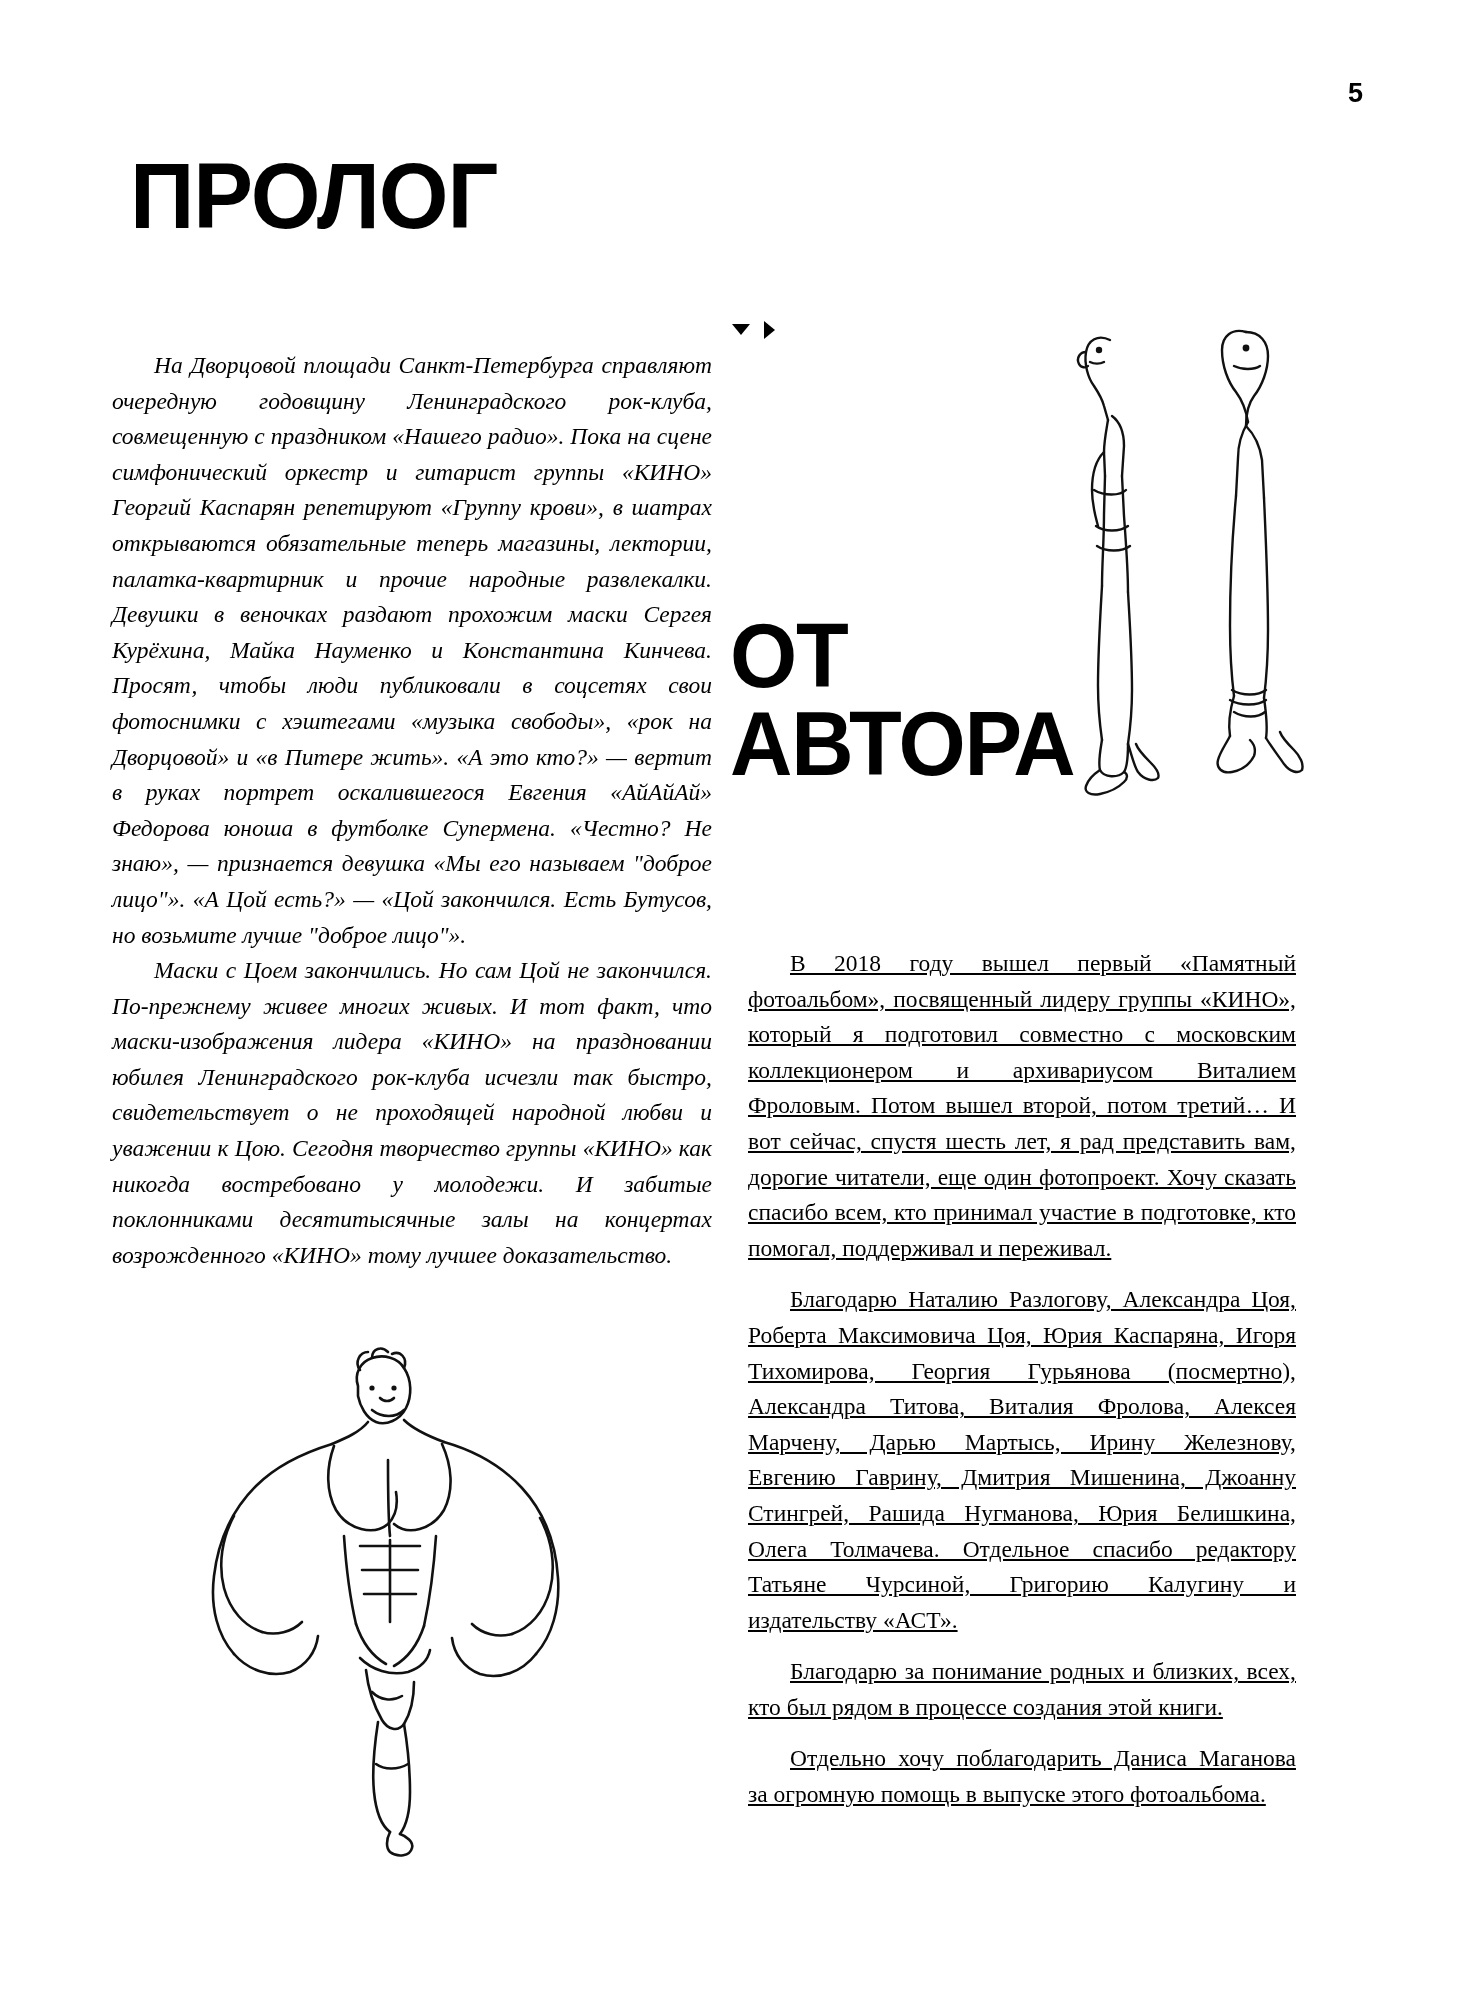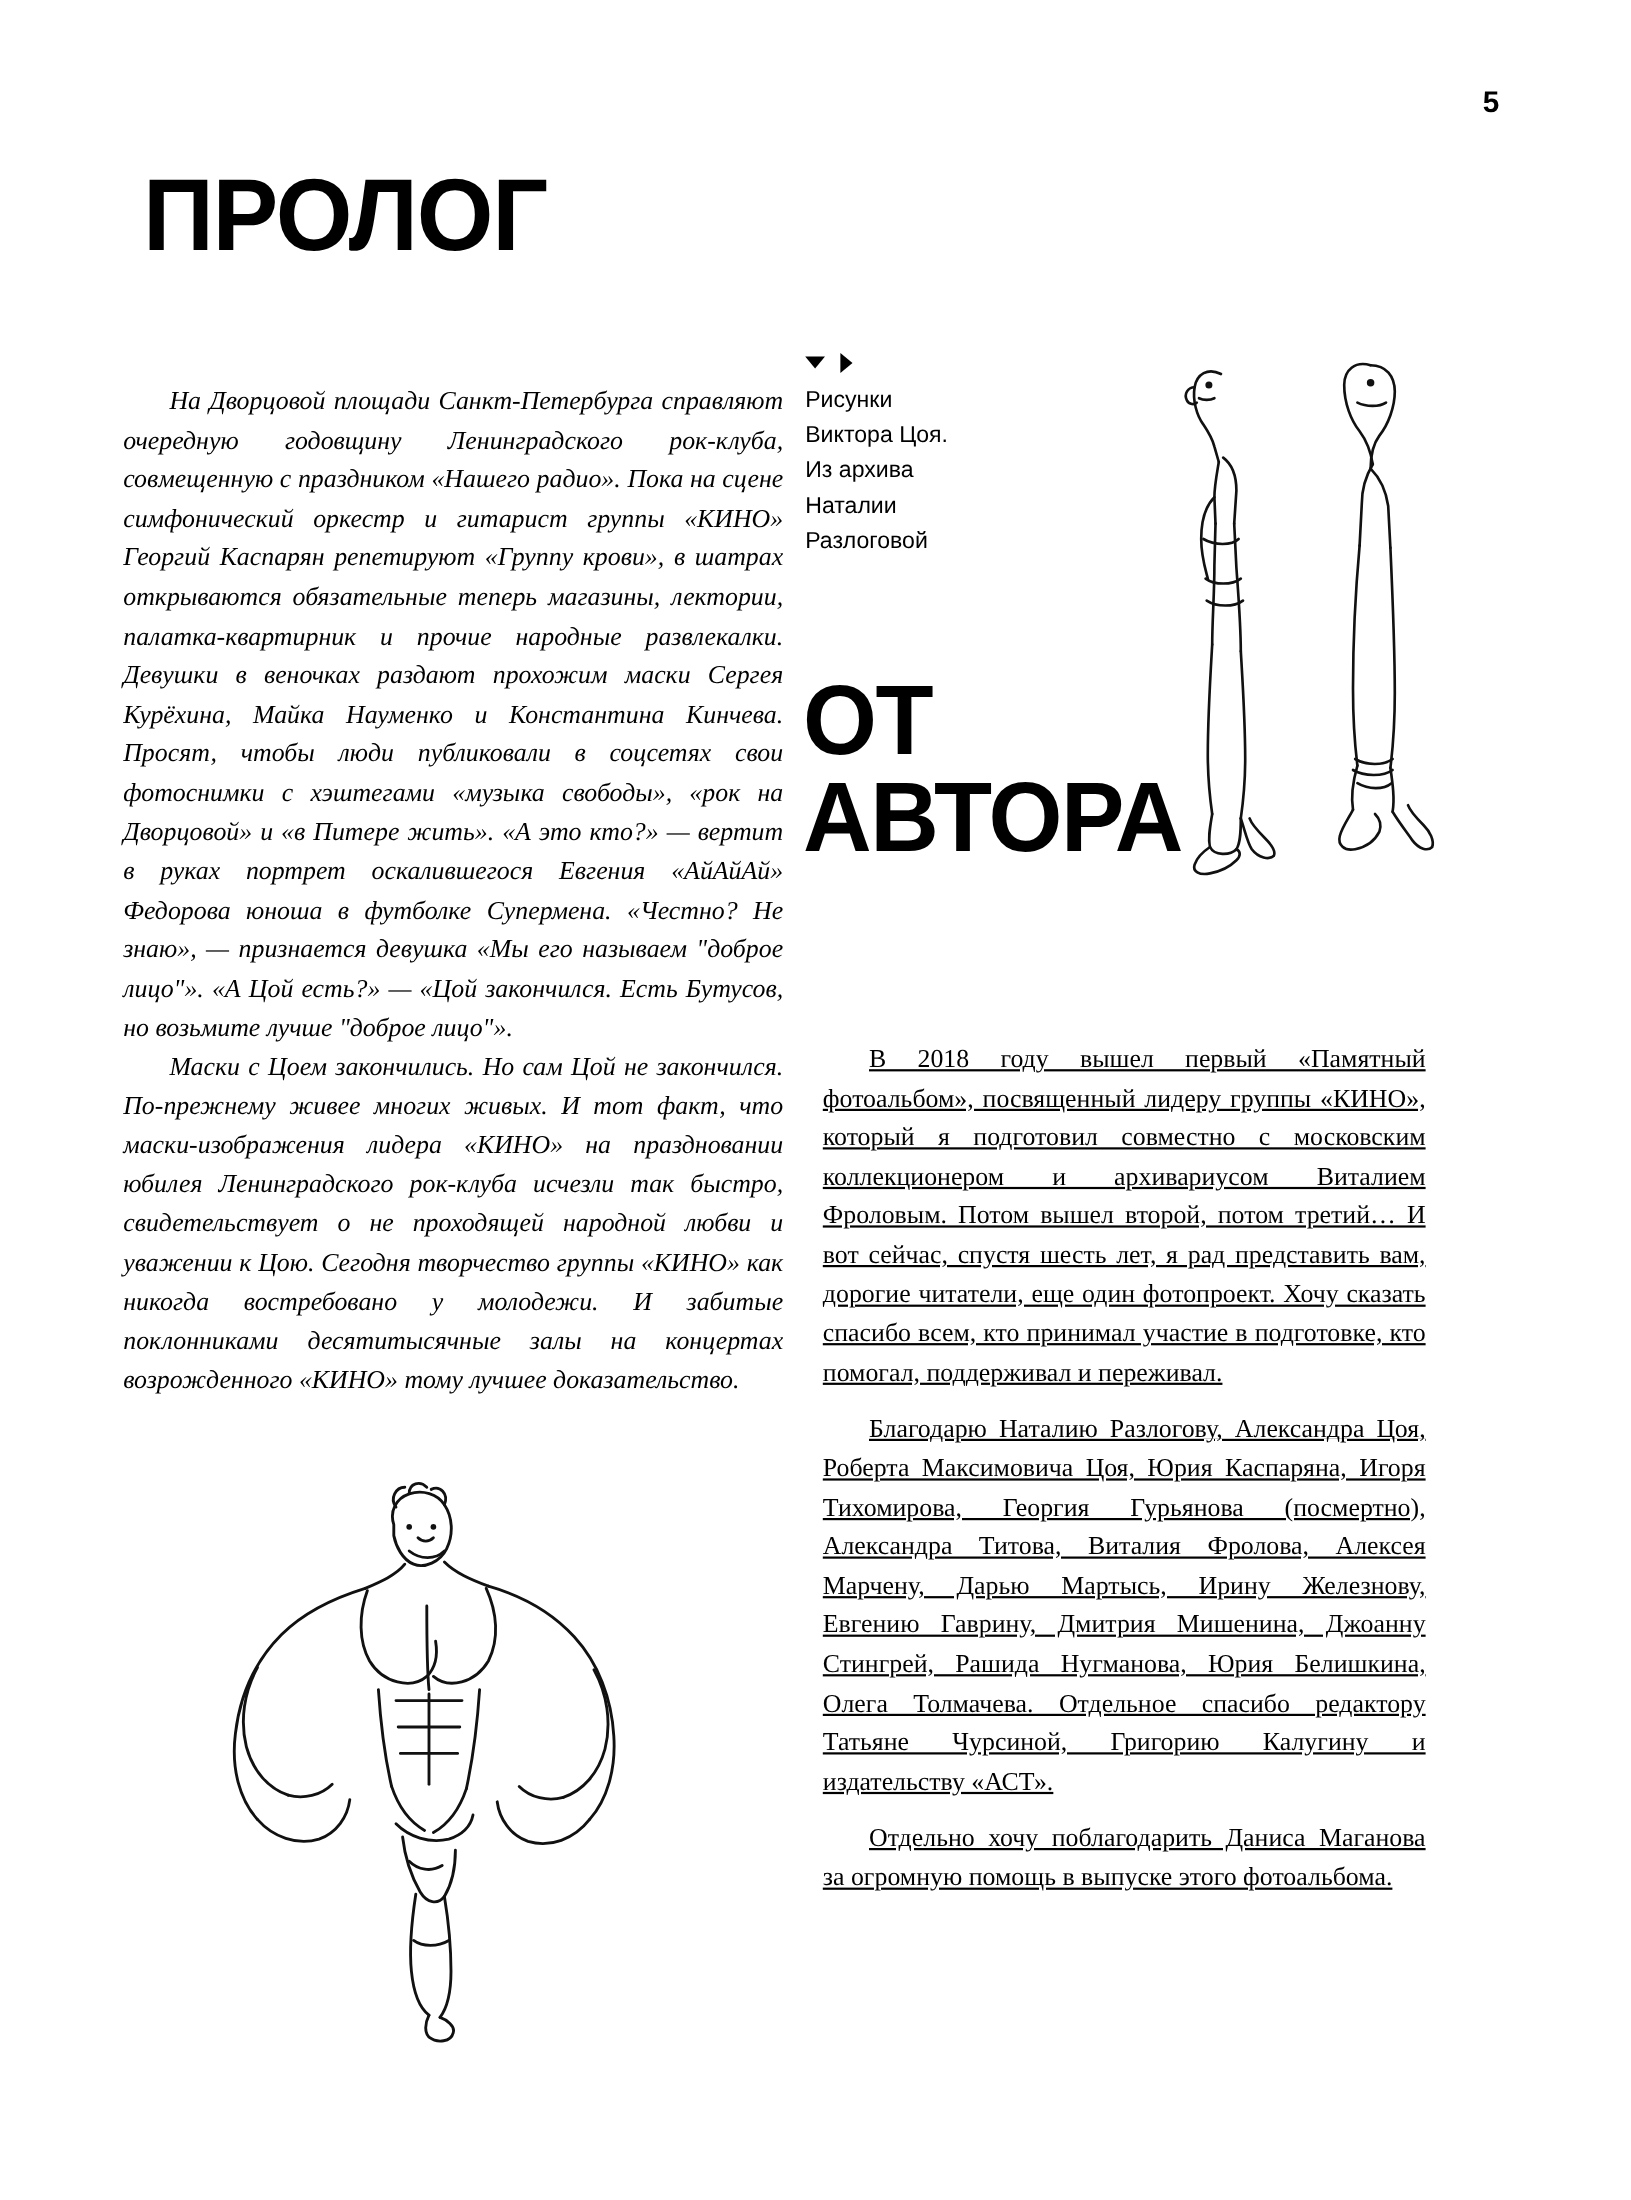--- a/index.html
+++ b/index.html
@@ -146,25 +146,20 @@
 
   <div class="page-number">5</div>
 
   <div class="prolog-title">ПРОЛОГ</div>
 
   <div class="caption-arrows">
     <span class="arrow-dn"></span>
     <span class="arrow-rt"></span>
   </div>
 
-  <div class="caption" style="white-space: pre-line;">Рисунки
-Виктора Цоя.
-Из архива
-Наталии
-Разлоговой</div>
 
   <div class="ot-avtora">ОТ
 АВТОРА</div>
 
   <div class="figures-draw">
     <svg width="370" height="560" viewBox="0 0 370 560" fill="none" stroke="#111" stroke-width="2.4" stroke-linecap="round" stroke-linejoin="round">
 
       <path d="M60 40 C48 34 38 40 36 52 C34 64 38 78 44 86 C48 92 52 98 54 106 L58 120"></path>
       <path d="M36 52 C30 52 26 58 29 64 C31 68 36 68 38 66"></path>
       <circle cx="49" cy="50" r="3.2" fill="#111" stroke="none"></circle>
@@ -250,16 +245,17 @@
   </div>
 
   <div class="col-left">
     <p>На Дворцовой площади Санкт-Петербурга справляют очередную годовщину Ленинградского рок-клуба, совмещенную с праздником «Нашего радио». Пока на сцене симфонический оркестр и гитарист группы «КИНО» Георгий Каспарян репетируют «Группу крови», в шатрах открываются обязательные теперь магазины, лектории, палатка-квартирник и прочие народные развлекалки. Девушки в веночках раздают прохожим маски Сергея Курёхина, Майка Науменко и Константина Кинчева. Просят, чтобы люди публиковали в соцсетях свои фотоснимки с хэштегами «музыка свободы», «рок на Дворцовой» и «в Питере жить». «А это кто?» — вертит в руках портрет оскалившегося Евгения «АйАйАй» Федорова юноша в футболке Супермена. «Честно? Не знаю», — признается девушка «Мы его называем "доброе лицо"». «А Цой есть?» — «Цой закончился. Есть Бутусов, но возьмите лучше "доброе лицо"».</p>
     <p>Маски с Цоем закончились. Но сам Цой не закончился. По-прежнему живее многих живых. И тот факт, что маски-изображения лидера «КИНО» на праздновании юбилея Ленинградского рок-клуба исчезли так быстро, свидетельствует о не проходящей народной любви и уважении к Цою. Сегодня творчество группы «КИНО» как никогда востребовано у молодежи. И забитые поклонниками десятитысячные залы на концертах возрожденного «КИНО» тому лучшее доказательство.</p>
   </div>
 
   <div class="col-right">
     <p>В 2018 году вышел первый «Памятный фотоальбом», посвященный лидеру группы «КИНО», который я подготовил совместно с московским коллекционером и архивариусом Виталием Фроловым. Потом вышел второй, потом третий… И вот сейчас, спустя шесть лет, я рад представить вам, дорогие читатели, еще один фотопроект. Хочу сказать спасибо всем, кто принимал участие в подготовке, кто помогал, поддерживал и переживал.</p>
     <p>Благодарю Наталию Разлогову, Александра Цоя, Роберта Максимовича Цоя, Юрия Каспаряна, Игоря Тихомирова, Георгия Гурьянова (посмертно), Александра Титова, Виталия Фролова, Алексея Марчену, Дарью Мартысь, Ирину Железнову, Евгению Гаврину, Дмитрия Мишенина, Джоанну Стингрей, Рашида Нугманова, Юрия Белишкина, Олега Толмачева. Отдельное спасибо редактору Татьяне Чурсиной, Григорию Калугину и издательству «АСТ».</p>
+    <p>Благодарю за понимание родных и близких, всех, кто был рядом в процессе создания этой книги.</p>
     <p>Отдельно хочу поблагодарить Даниса Маганова за огромную помощь в выпуске этого фотоальбома.</p>
   </div>
 
 </div>
 
 </body></html>

